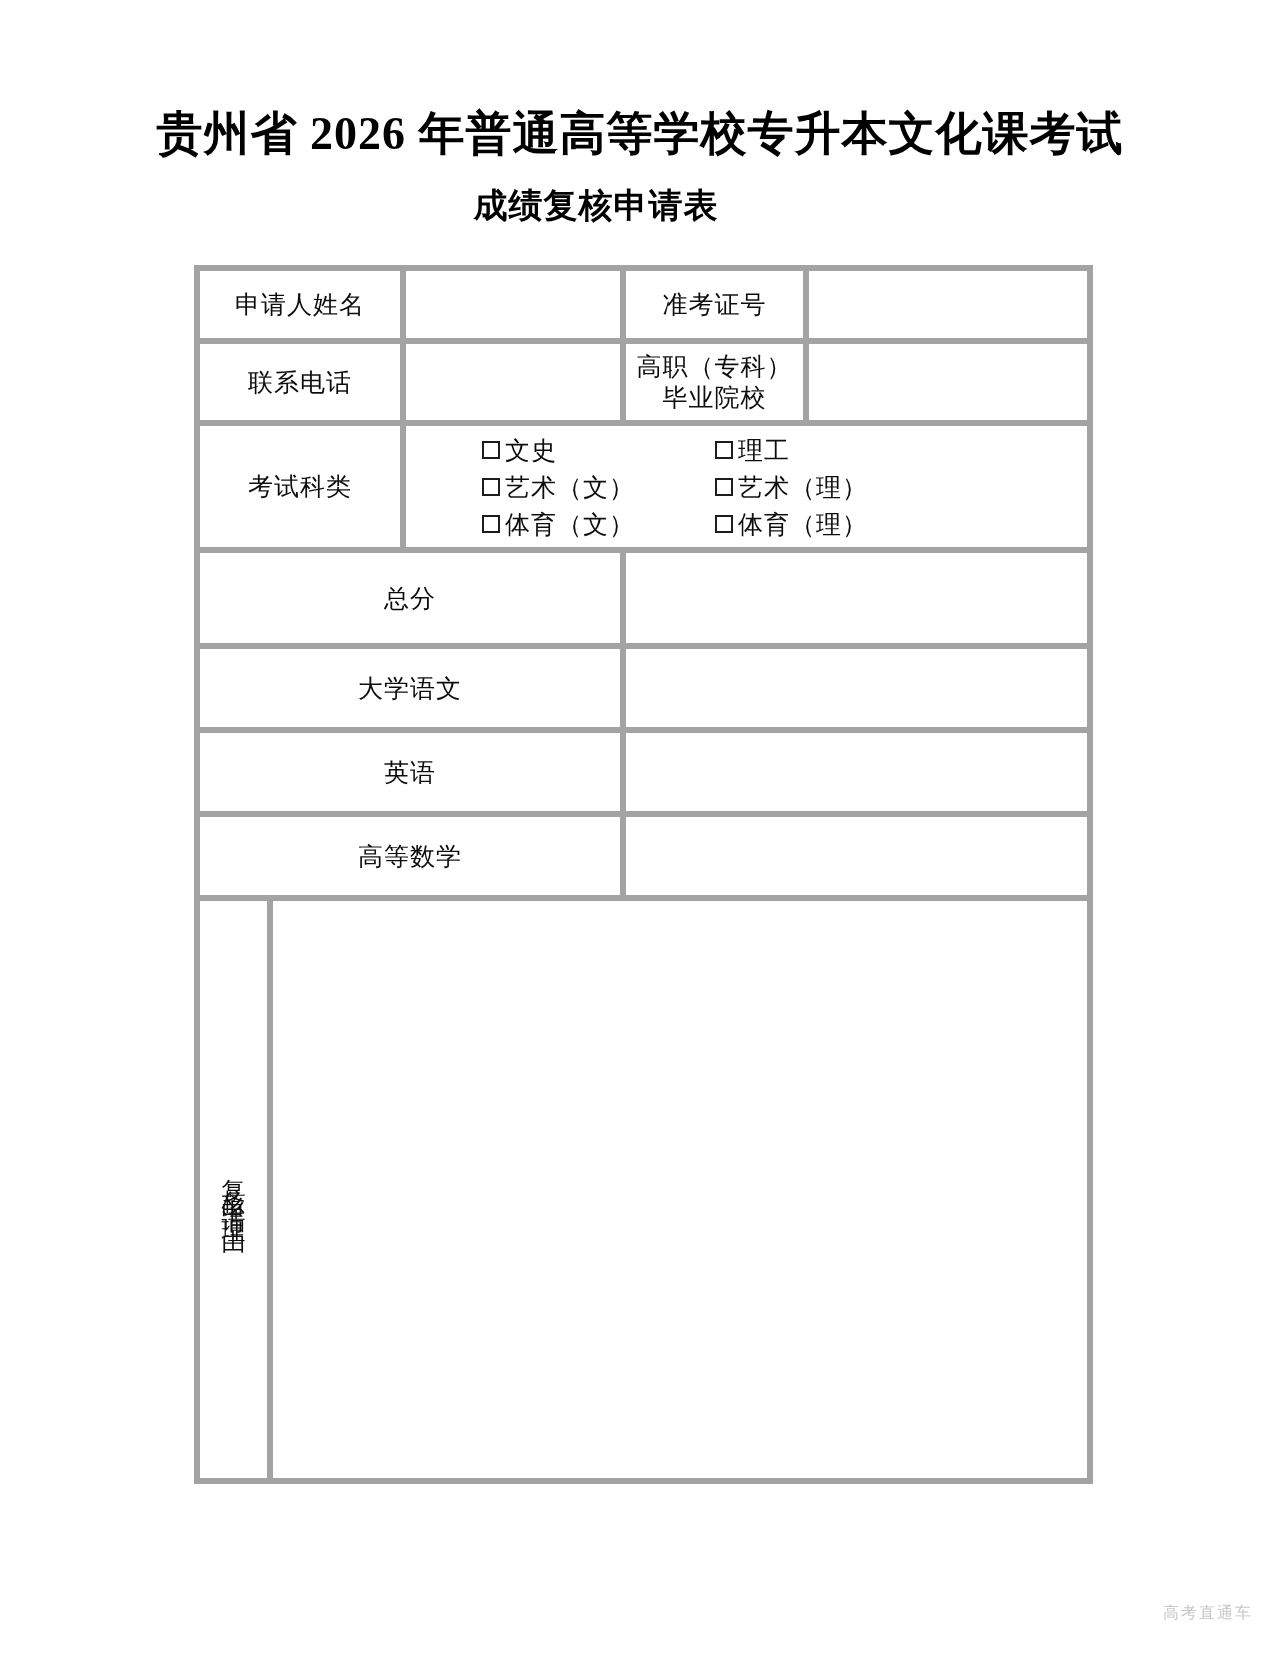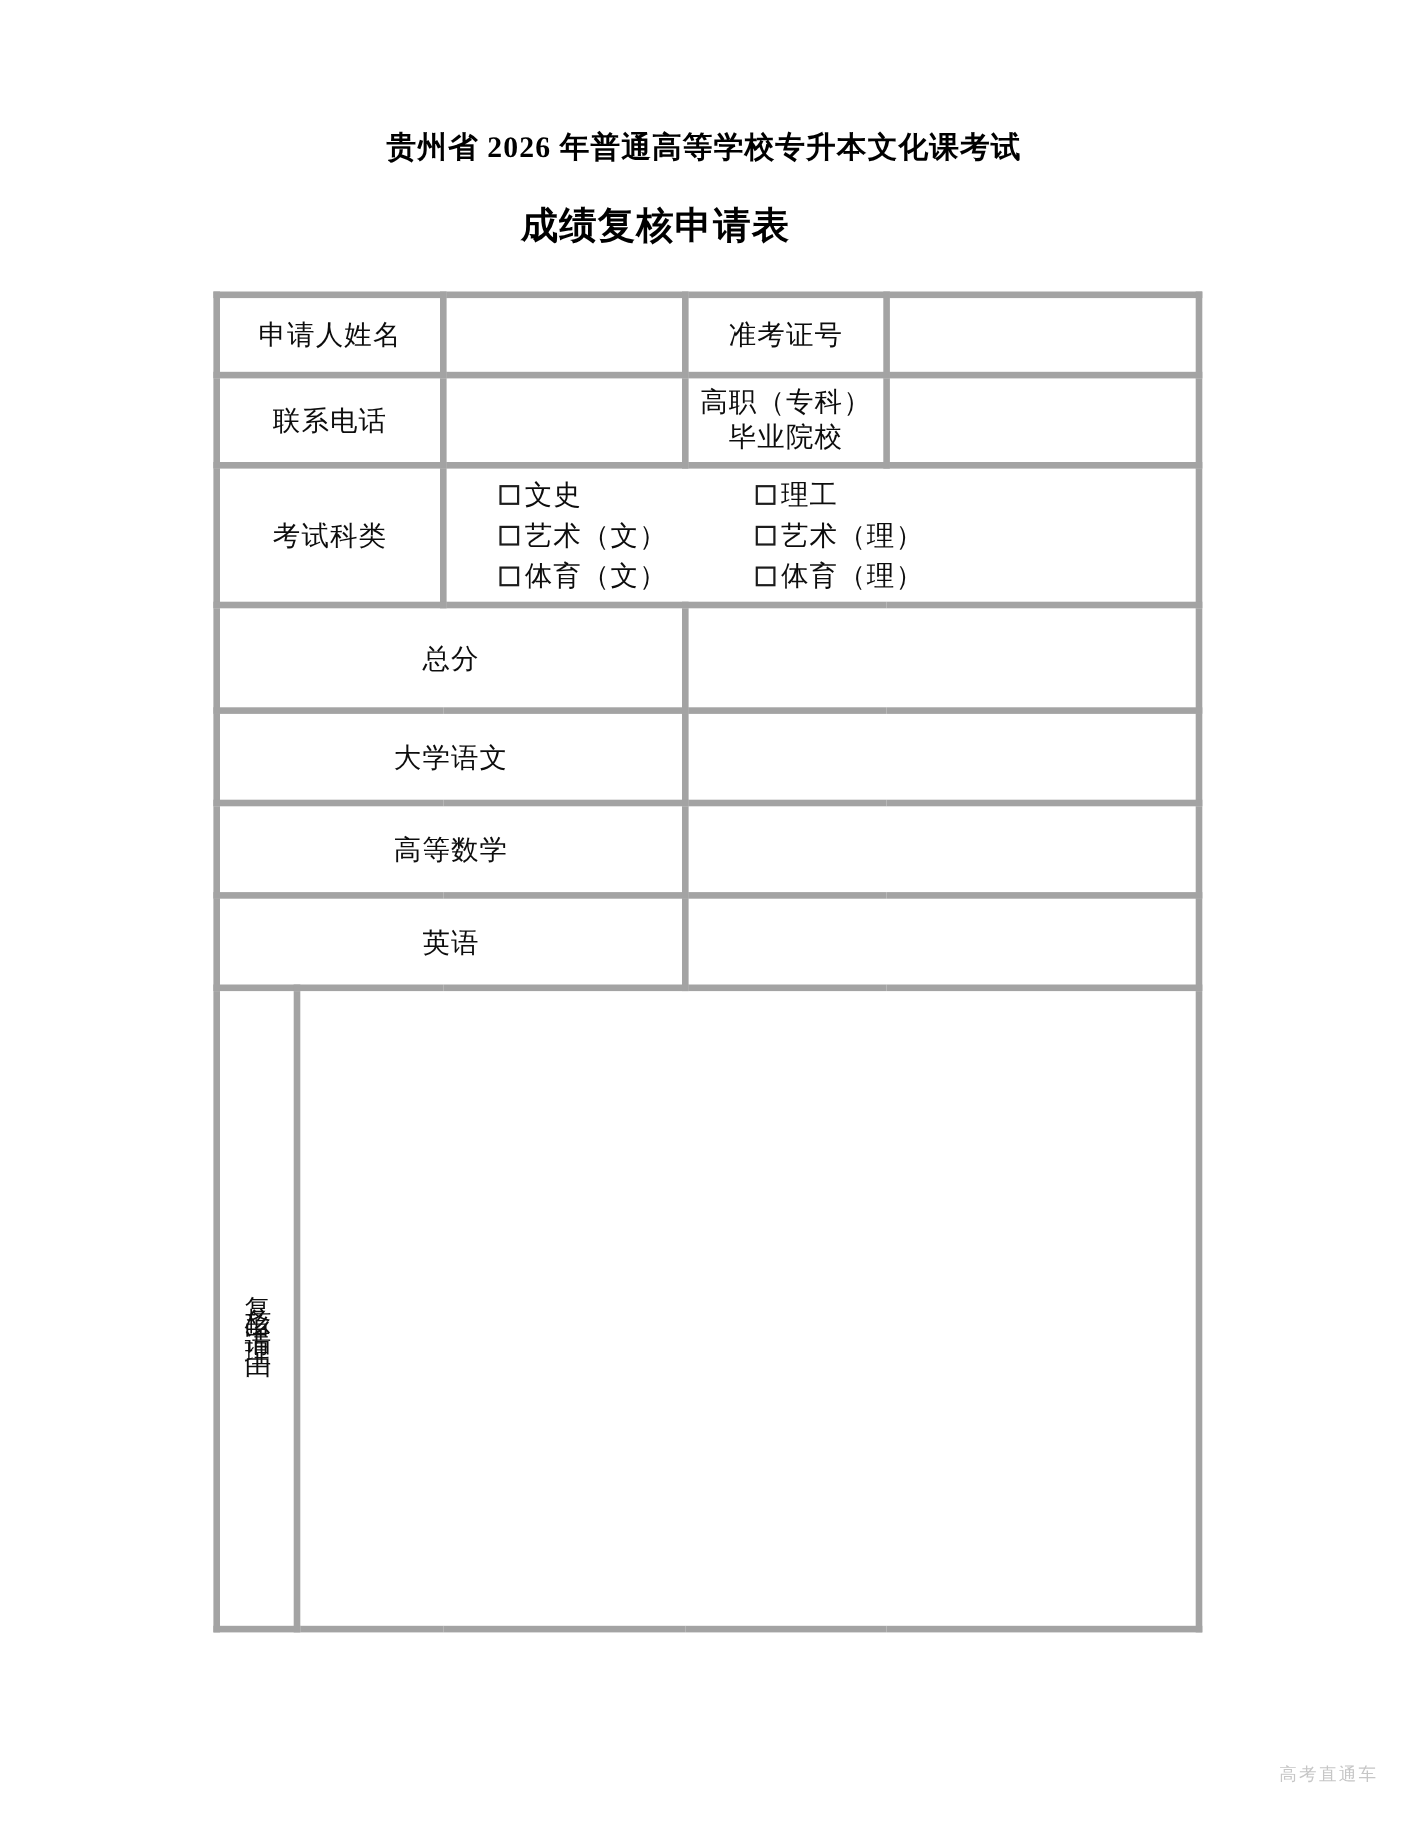--- a/index.html
+++ b/index.html
@@ -8,21 +8,21 @@
     width:1280px;height:1663px;
     background:#ffffff;
     font-family:"Liberation Sans", sans-serif;
     color:#111;
     overflow:hidden;
   }
   .title1{
     position:absolute;top:112px;left:0;width:1280px;
     text-align:center;
     font-family:"Liberation Serif", serif;
-    font-weight:700;font-size:27px;line-height:44px;
+    font-weight:700;font-size:46px;line-height:44px;
     color:#000;
     letter-spacing:1px;
   }
   .title2{
     position:absolute;top:184px;left:0;width:1280px;
     text-align:center;
     font-family:"Liberation Serif", serif;
     font-weight:700;font-size:34px;line-height:44px;
     color:#000;
     transform:translateX(-44px);
@@ -49,21 +49,21 @@
   tr.r-cat{height:127px;}
   tr.r-score{height:84px;}
   tr.r-score-first{height:96px;}
   tr.r-reason{height:583px;}
   td.small-2line{font-size:22px;line-height:31px;letter-spacing:1px;}
   td.cat-cell{text-align:left;vertical-align:middle;}
   .cat-grid{
     display:grid;
     grid-template-columns:233px auto;
     row-gap:7px;
-    padding-left:48px;
+    padding-left:76px;
     justify-items:start;
     align-items:center;
   }
   .cat-item{
     font-size:25px;line-height:30px;color:#0d0d0d;
     display:inline-flex;align-items:center;
     white-space:nowrap;
   }
   .cbx{
     display:inline-block;
@@ -165,26 +165,26 @@
       <td colspan="3">总分</td>
       <td colspan="2"></td>
     </tr>
 
     <tr class="r-score">
       <td colspan="3">大学语文</td>
       <td colspan="2"></td>
     </tr>
 
     <tr class="r-score">
-      <td colspan="3">高等数学</td>
+      <td colspan="3">英语</td>
       <td colspan="2"></td>
     </tr>
 
     <tr class="r-score">
-      <td colspan="3">英语</td>
+      <td colspan="3">高等数学</td>
       <td colspan="2"></td>
     </tr>
 
     <tr class="r-reason">
       <td class="reason-label-cell">
         <span class="vertical-label">复核申请理由</span>
       </td>
       <td colspan="4"></td>
     </tr>
   </tbody>

